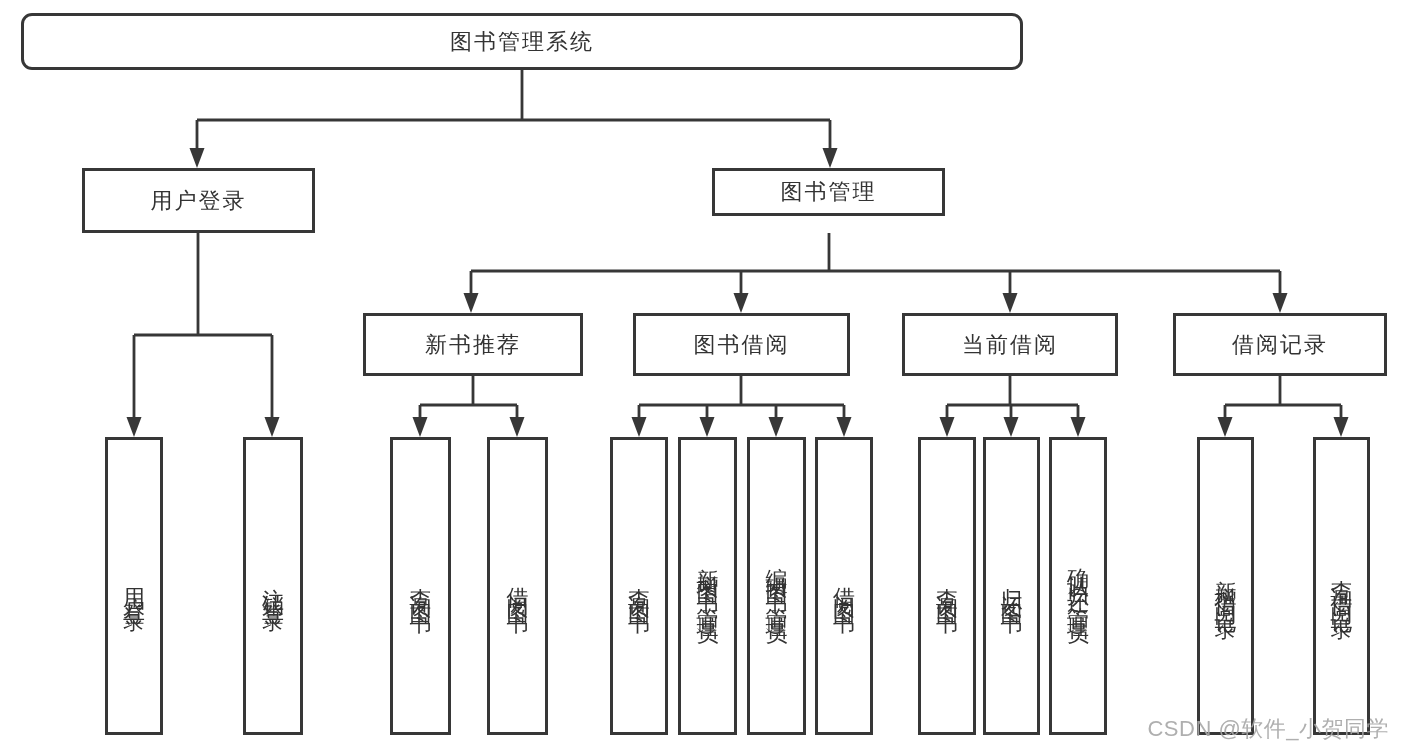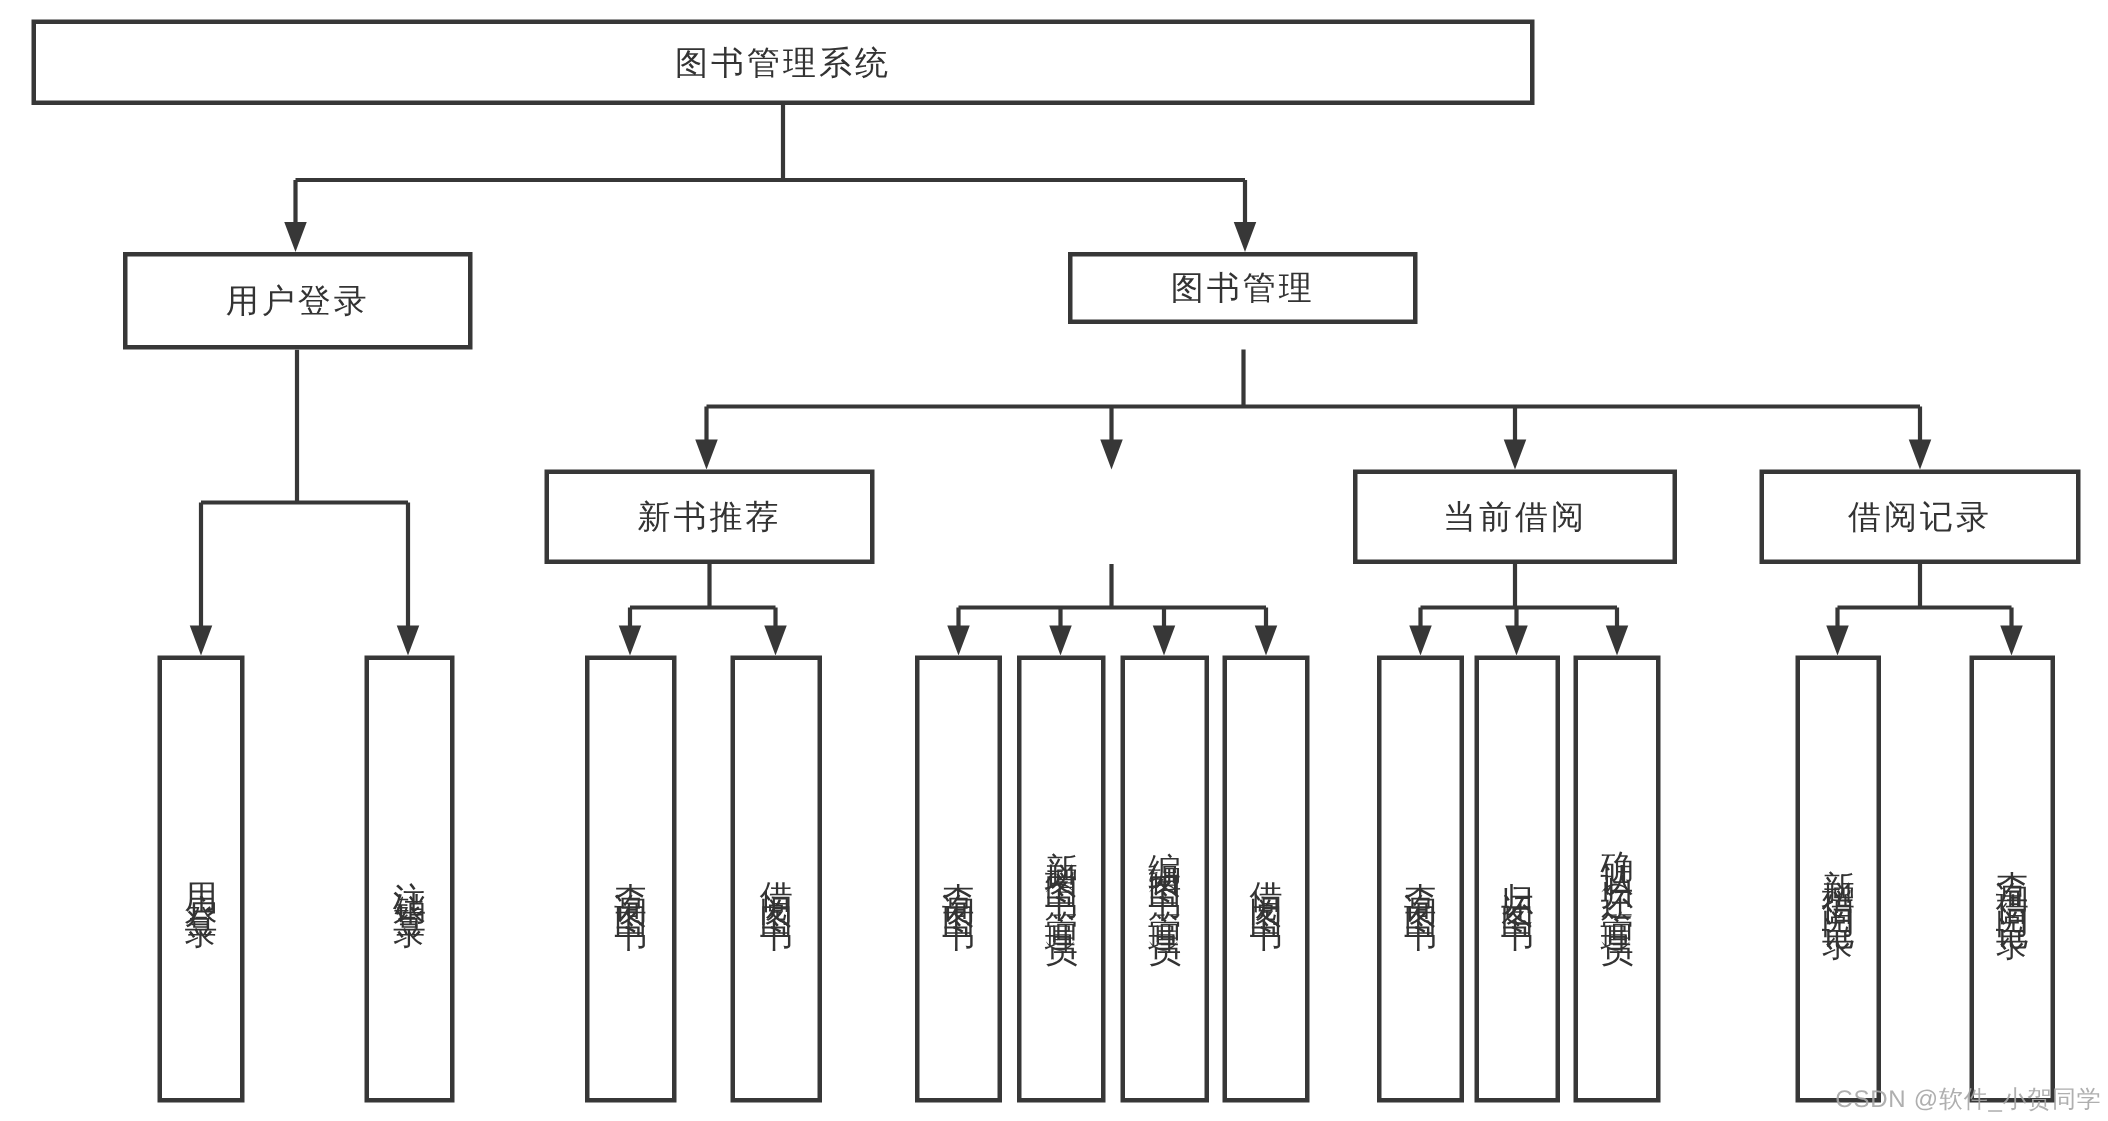--- a/index.html
+++ b/index.html
@@ -13,22 +13,22 @@
   .node{
     position:absolute;box-sizing:border-box;background:#ffffff;border:3px solid #373737;
     display:flex;align-items:center;justify-content:center;z-index:2;
   }
   .node.h .lbl{font-size:22px;letter-spacing:2px;white-space:nowrap;color:#333333;}
   .node.v .lbl{
     writing-mode:vertical-rl;text-orientation:mixed;
     font-size:22px;line-height:1;letter-spacing:8px;color:#333333;white-space:nowrap;
   }
   .watermark{
-    position:absolute;right:4px;bottom:3px;z-index:6;
-    font-size:16px;color:rgba(166,166,166,0.9);letter-spacing:0.5px;white-space:nowrap;
+    position:absolute;right:16px;bottom:3px;z-index:6;
+    font-size:22px;color:rgba(166,166,166,0.9);letter-spacing:0.5px;white-space:nowrap;
   }
 </style>
 </head>
 <body>
 
 <div id="canvas">
 
   <svg class="wires" viewBox="0 0 1405 747" xmlns="http://www.w3.org/2000/svg">
 
     <path d="M522 70 V120 M197 120 H830 M197 120 V150 M830 120 V150"></path>
@@ -58,33 +58,36 @@
     <path d="M1010 376 V405 M947 405 H1078 M947 405 V418 M1011 405 V418 M1078 405 V418"></path>
     <polygon points="939.5,417 954.5,417 947,437"></polygon>
     <polygon points="1003.5,417 1018.5,417 1011,437"></polygon>
     <polygon points="1070.5,417 1085.5,417 1078,437"></polygon>
 
     <path d="M1280 376 V405 M1225 405 H1341 M1225 405 V418 M1341 405 V418"></path>
     <polygon points="1217.5,417 1232.5,417 1225,437"></polygon>
     <polygon points="1333.5,417 1348.5,417 1341,437"></polygon>
   </svg>
 
-  <div class="node h" style="left:21px;top:13px;width:1002px;height:57px;">
+  <div class="node h" style="left:21px;top:13px;width:1002px;height:57px;border-radius:11px;">
     <span class="lbl">图书管理系统</span>
   </div>
 
   <div class="node h" style="left:82px;top:168px;width:233px;height:65px;">
     <span class="lbl">用户登录</span>
   </div>
   <div class="node h" style="left:712px;top:168px;width:233px;height:48px;">
     <span class="lbl">图书管理</span>
   </div>
 
   <div class="node h" style="left:363px;top:313px;width:220px;height:63px;text-align:right;">
     <span class="lbl">新书推荐</span>
+  </div>
+  <div class="node h" style="left:633px;top:313px;width:217px;height:63px;">
+    <span class="lbl">图书借阅</span>
   </div>
   <div class="node h" style="left:902px;top:313px;width:216px;height:63px;align-items:center;">
     <span class="lbl">当前借阅</span>
   </div>
   <div class="node h" style="left:1173px;top:313px;width:214px;height:63px;">
     <span class="lbl">借阅记录</span>
   </div>
 
   <div class="node v" style="left:105px;top:437px;width:58px;height:298px;">
     <span class="lbl">用户登录</span>

